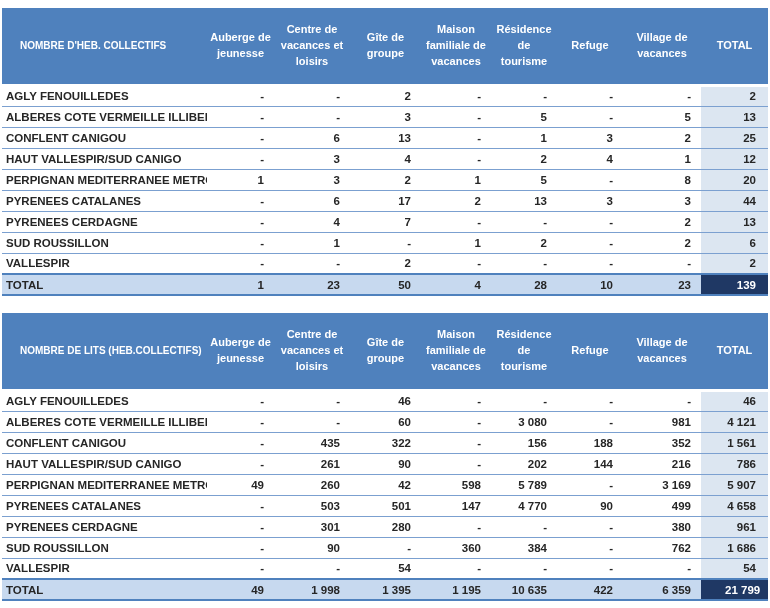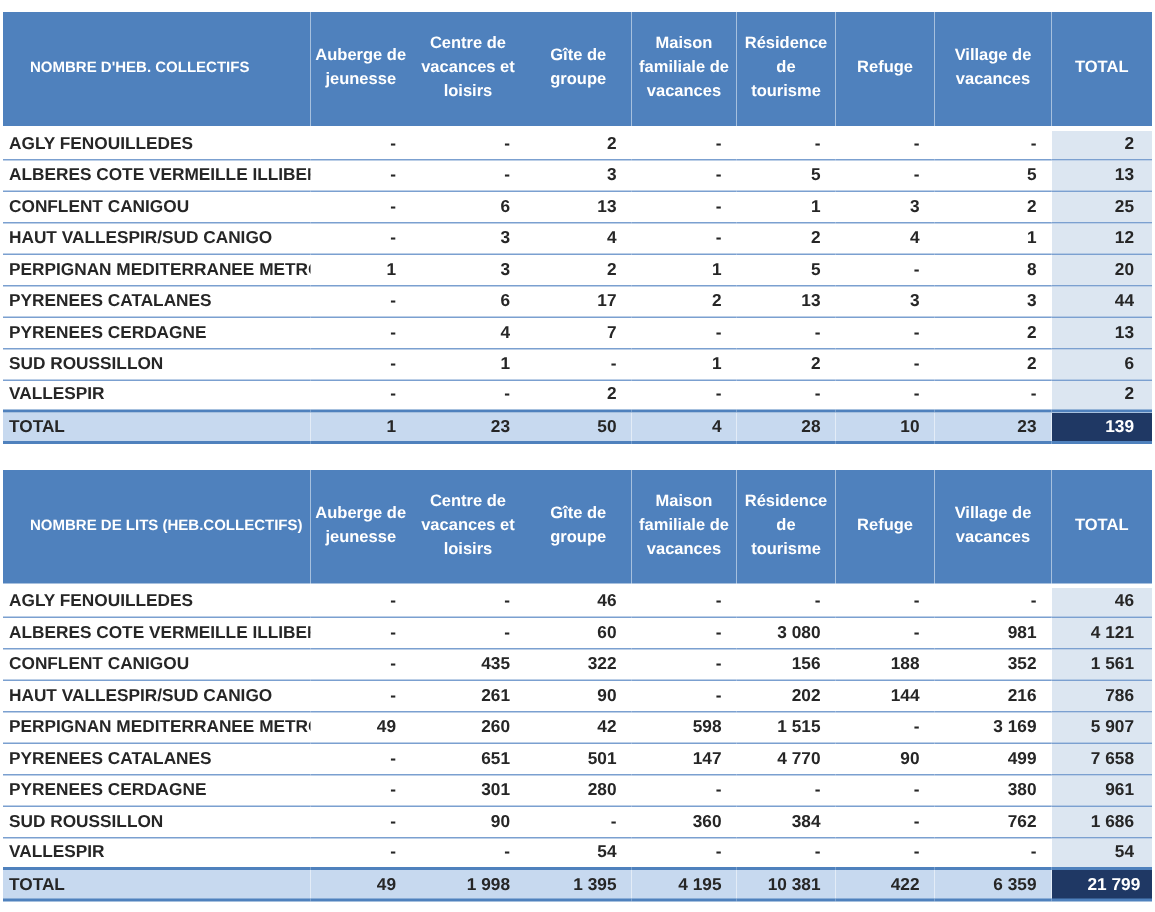--- a/index.html
+++ b/index.html
@@ -266,35 +266,35 @@
             <td>144</td>
             <td>216</td>
             <td class="total-col">786</td>
           </tr>
           <tr>
             <td class="row-label">PERPIGNAN MEDITERRANEE METROP</td>
             <td>49</td>
             <td>260</td>
             <td>42</td>
             <td>598</td>
-            <td>1 515</td>
+            <td>5 789</td>
             <td>-</td>
             <td>3 169</td>
             <td class="total-col">5 907</td>
           </tr>
           <tr>
             <td class="row-label">PYRENEES CATALANES</td>
             <td>-</td>
-            <td>651</td>
+            <td>503</td>
             <td>501</td>
             <td>147</td>
             <td>4 770</td>
             <td>90</td>
             <td>499</td>
-            <td class="total-col">7 658</td>
+            <td class="total-col">4 658</td>
           </tr>
           <tr>
             <td class="row-label">PYRENEES CERDAGNE</td>
             <td>-</td>
             <td>301</td>
             <td>280</td>
             <td>-</td>
             <td>-</td>
             <td>-</td>
             <td>380</td>
@@ -320,22 +320,22 @@
             <td>-</td>
             <td>-</td>
             <td>-</td>
             <td class="total-col">54</td>
           </tr>
           <tr class="total-row">
             <td class="row-label">TOTAL</td>
             <td>49</td>
             <td>1 998</td>
             <td>1 395</td>
-            <td>4 195</td>
-            <td>10 381</td>
+            <td>1 195</td>
+            <td>10 635</td>
             <td>422</td>
             <td>6 359</td>
             <td class="total-col">21 799</td>
           </tr>
         </tbody>
     </table>
   </div>
 
 </div>
 

